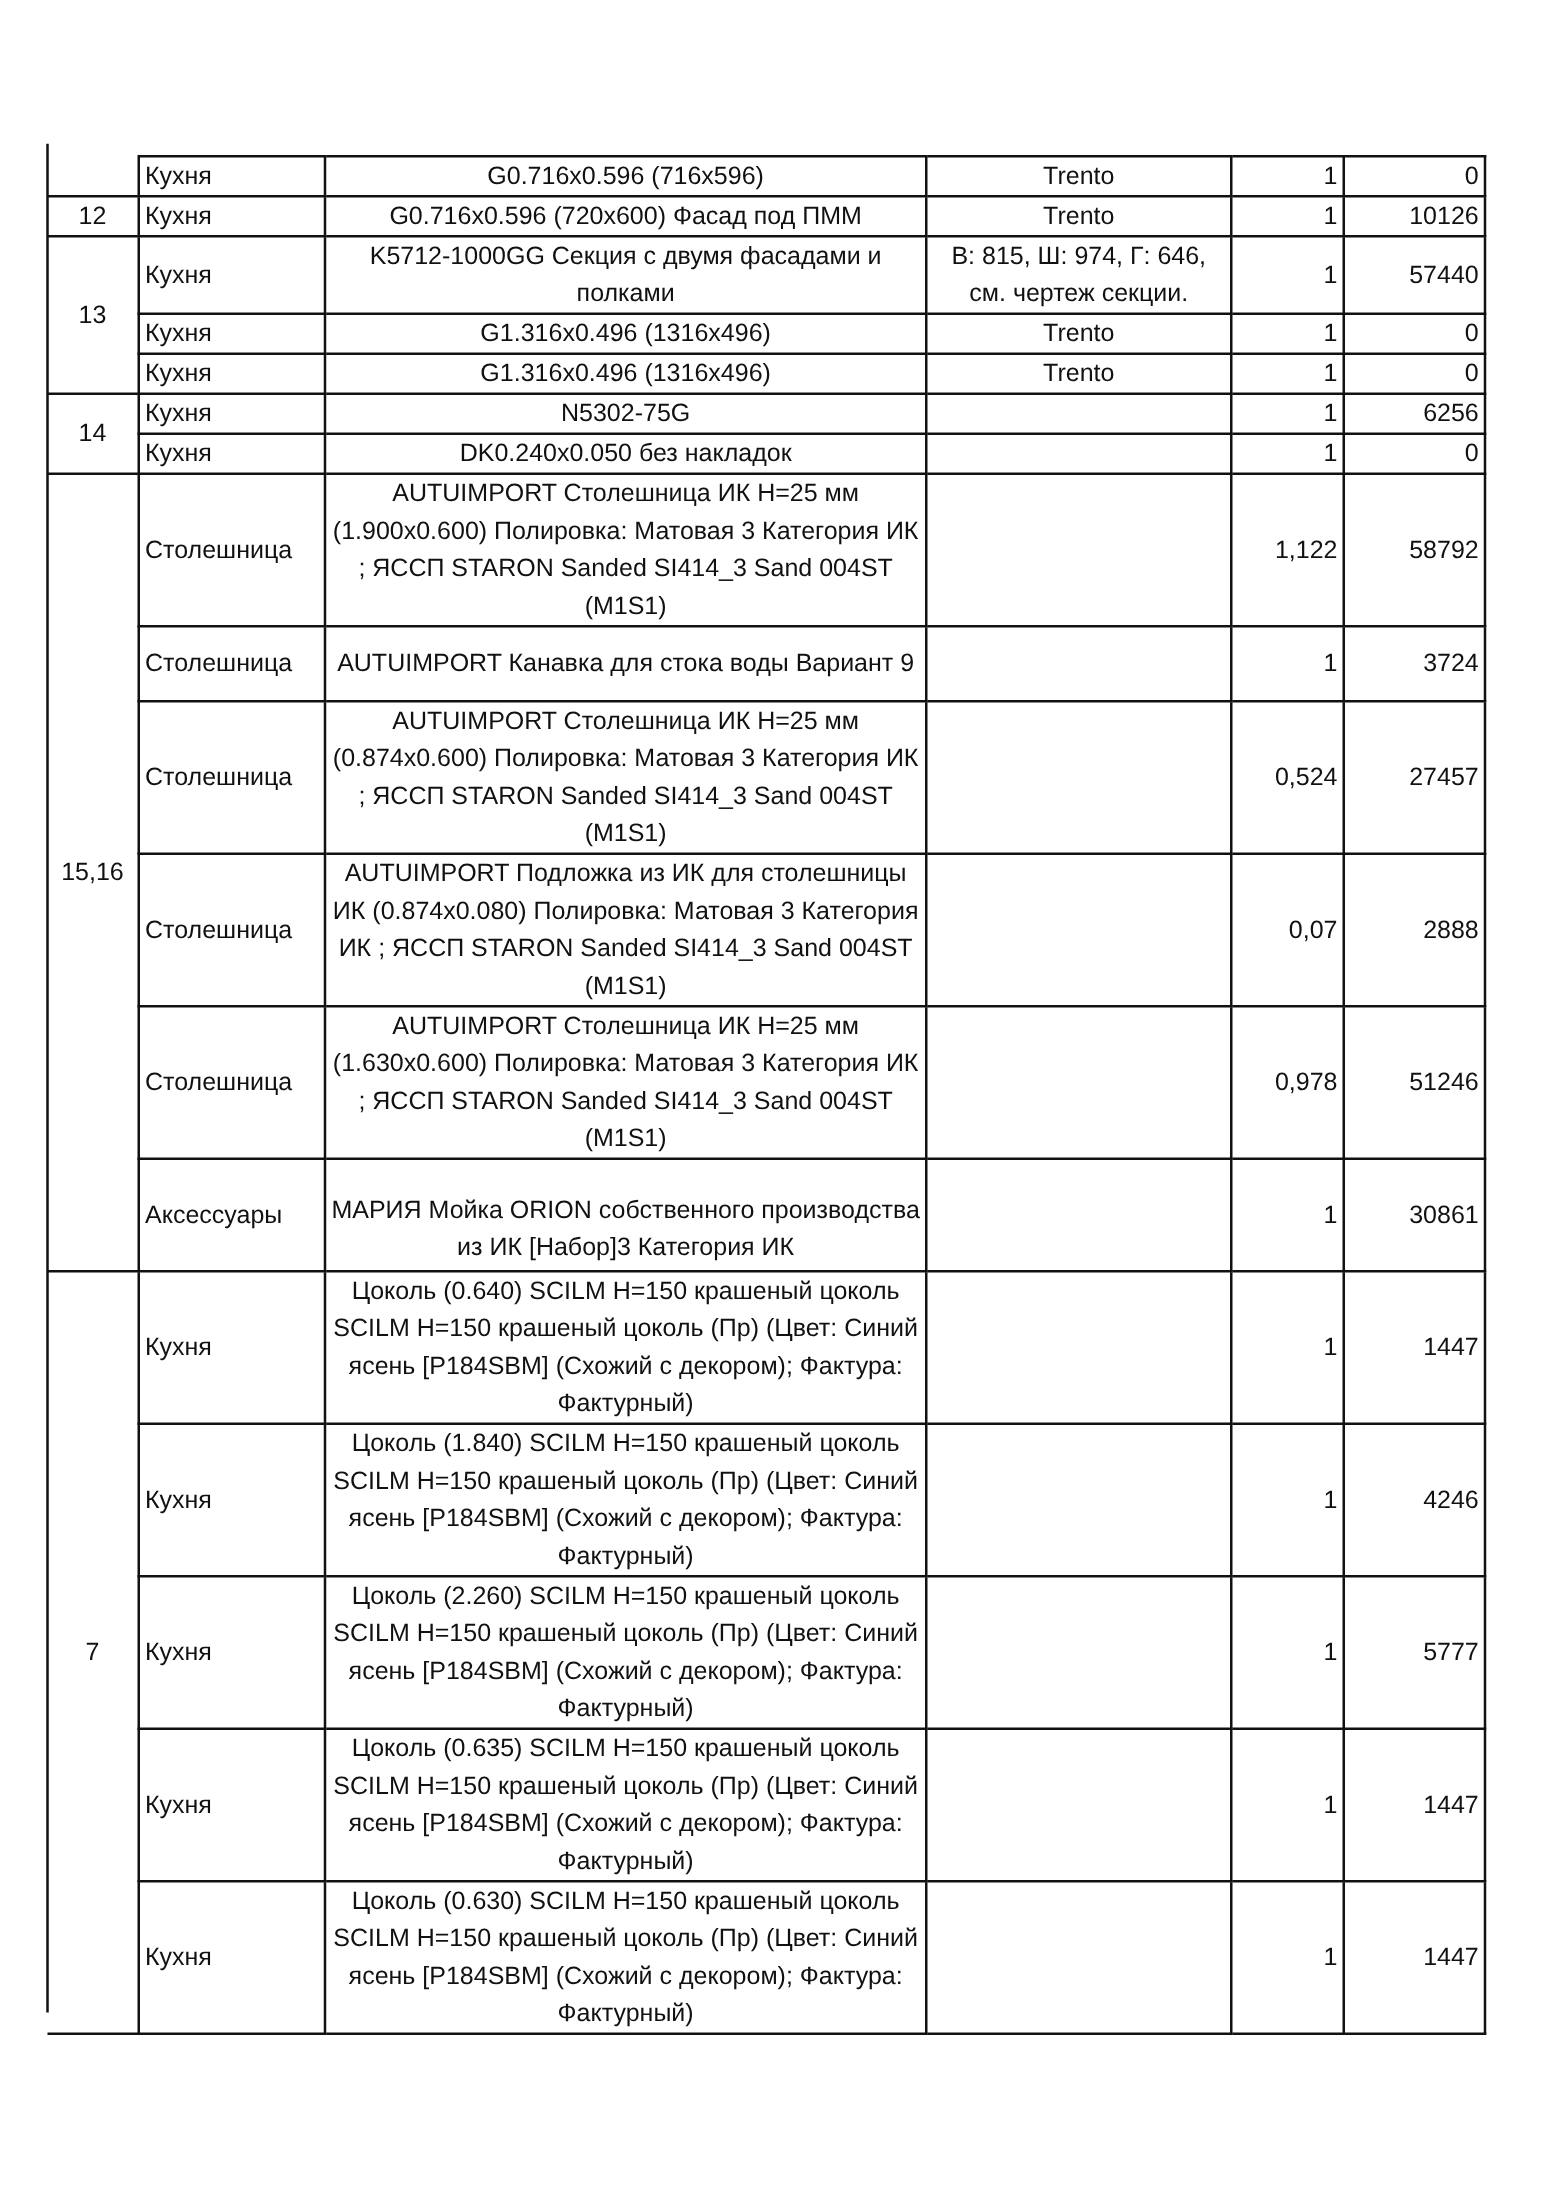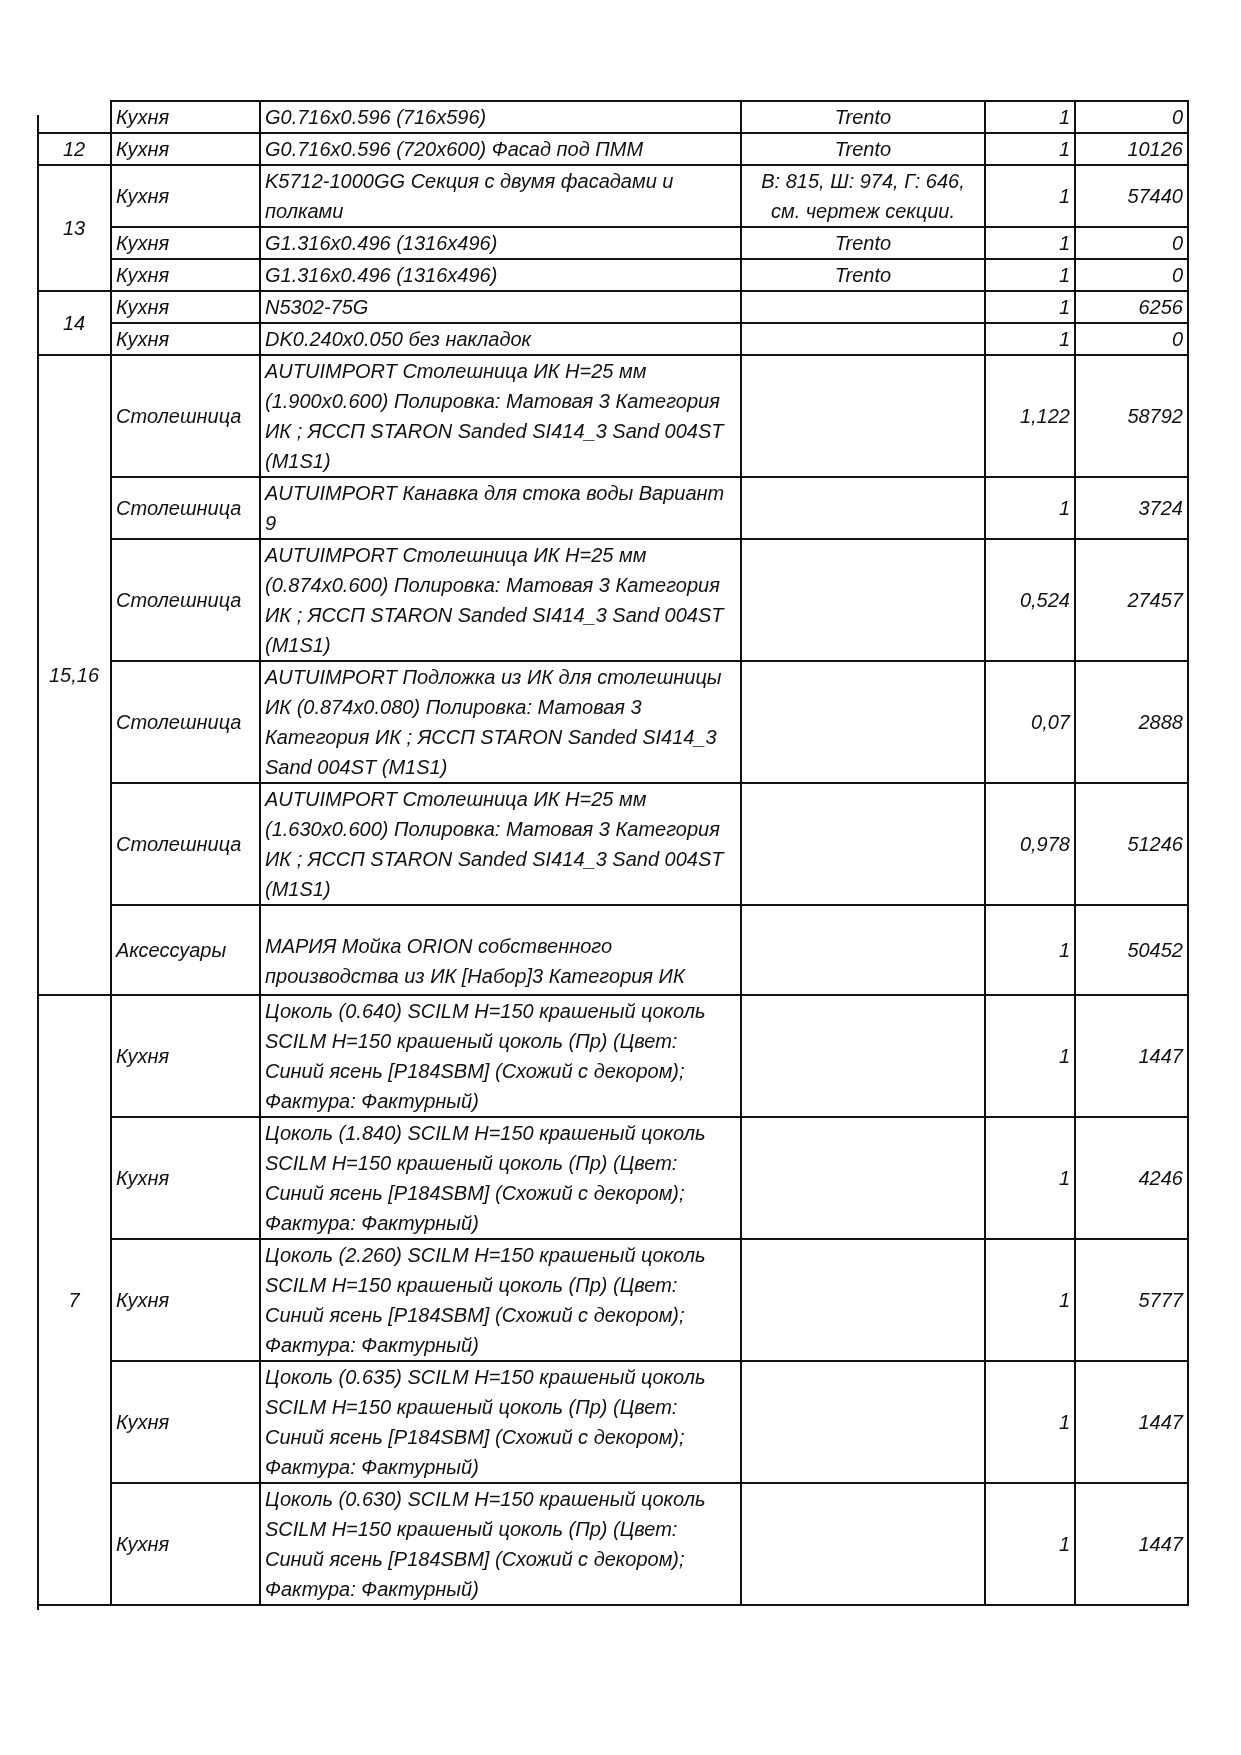--- a/index.html
+++ b/index.html
@@ -1,25 +1,25 @@
 <!DOCTYPE html>
 <html><head>
 <meta charset="utf-8">
 <style>
   html, body { margin: 0; padding: 0; background: #ffffff; }
   body { width: 1241px; height: 1755px; position: relative; overflow: hidden;
          font-family: "Liberation Sans", "DejaVu Sans", sans-serif; color: #111; }
   .left-rule { position: absolute; left: 37px; top: 115px; width: 2px; height: 1495px; background: #111; }
-  table.spec { position: absolute; left: 38px; top: 100px; border-collapse: collapse; table-layout: fixed; font-style: italic; }
+  table.spec { position: absolute; left: 38px; top: 124px; border-collapse: collapse; table-layout: fixed; }
   table.spec td { border: 2px solid #111; padding: 0 4px; font-size: 20px; line-height: 30px;
                   vertical-align: middle; overflow: hidden; }
   td.grp { text-align: center; border-left: none !important; margin-left: 22px; }
   td.grp-top-open { border-top: none !important; }
   td.cat { text-align: left; }
-  td.desc { text-align: left; }
+  td.desc { text-align: center; }
   td.note { text-align: center; }
   td.qty, td.price { text-align: right; padding-right: 3px; }
   td.lines2 { height: 58px; }
   td.lines4 { height: 118px; }
   td.lines1 { height: 27px; }
   col.c0 { width: 73px; } col.c1 { width: 149px; } col.c2 { width: 481px; }
   col.c3 { width: 244px; } col.c4 { width: 90px; } col.c5 { width: 113px; }
 </style>
 </head>
 <body>
@@ -128,21 +128,21 @@
       <td class="desc">AUTUIMPORT Столешница ИК H=25 мм (1.630x0.600) Полировка: Матовая  3 Категория ИК ; ЯССП STARON Sanded SI414_3 Sand 004ST (M1S1)</td>
       <td class="note"></td>
       <td class="qty">0,978</td>
       <td class="price">51246</td>
     </tr>
     <tr>
       <td class="cat" style="height:88px;">Аксессуары</td>
       <td class="desc" style="padding-top:21px;">МАРИЯ Мойка ORION собственного производства из ИК [Набор]3 Категория ИК</td>
       <td class="note"></td>
       <td class="qty">1</td>
-      <td class="price">50452</td>
+      <td class="price">30861</td>
     </tr>
 
     <tr>
       <td class="grp" rowspan="5">7</td>
       <td class="cat lines4">Кухня</td>
       <td class="desc">Цоколь (0.640) SCILM H=150 крашеный цоколь SCILM H=150 крашеный цоколь (Пр) (Цвет: Синий ясень [P184SBM] (Схожий с декором); Фактура: Фактурный)</td>
       <td class="note"></td>
       <td class="qty">1</td>
       <td class="price">1447</td>
     </tr>

